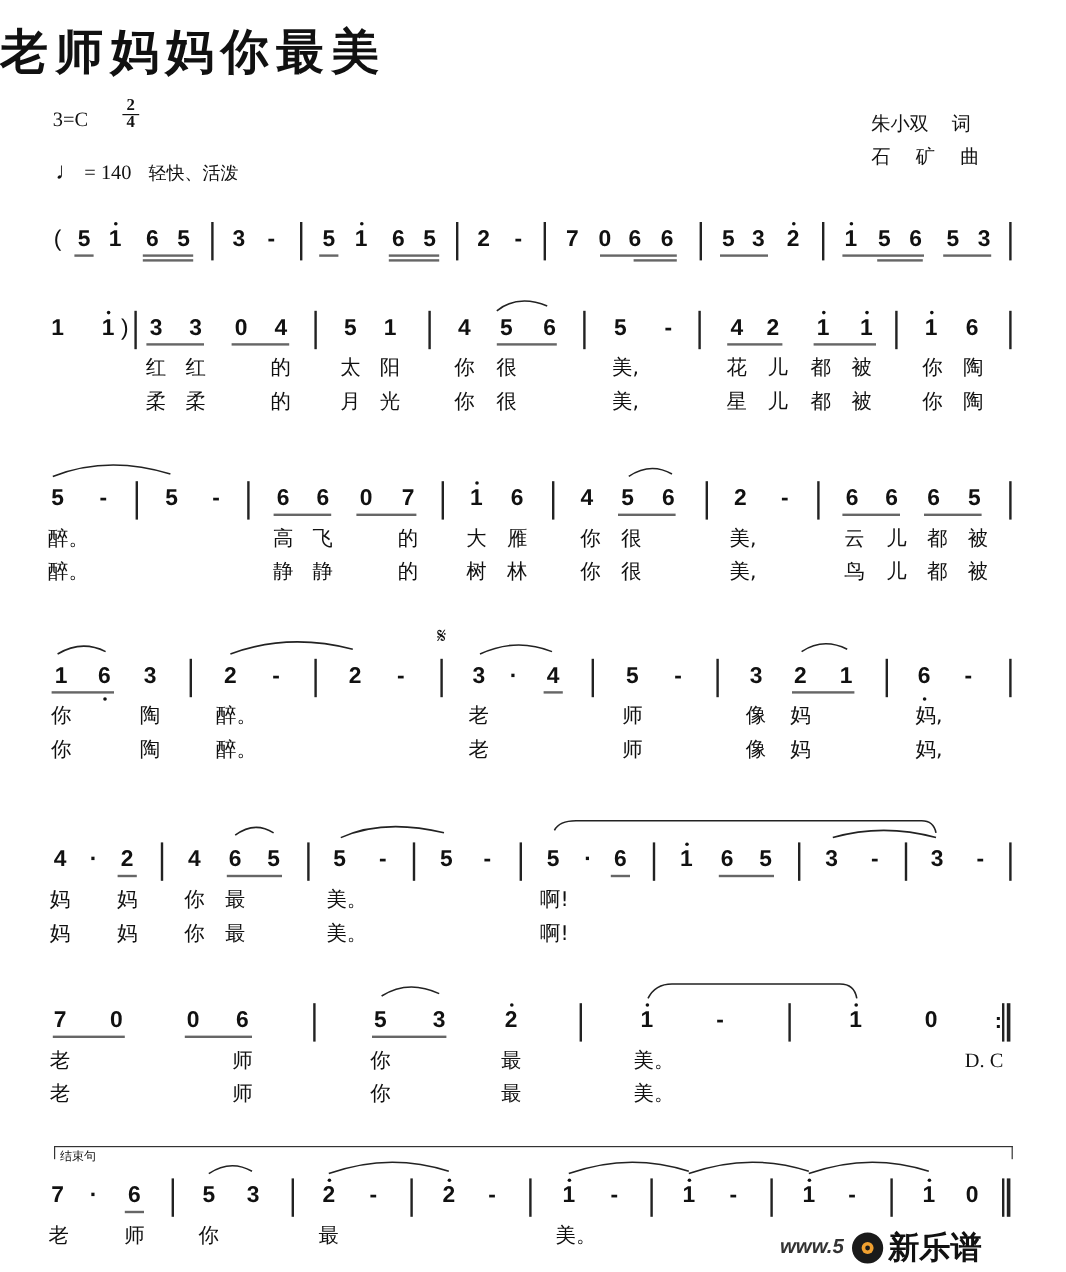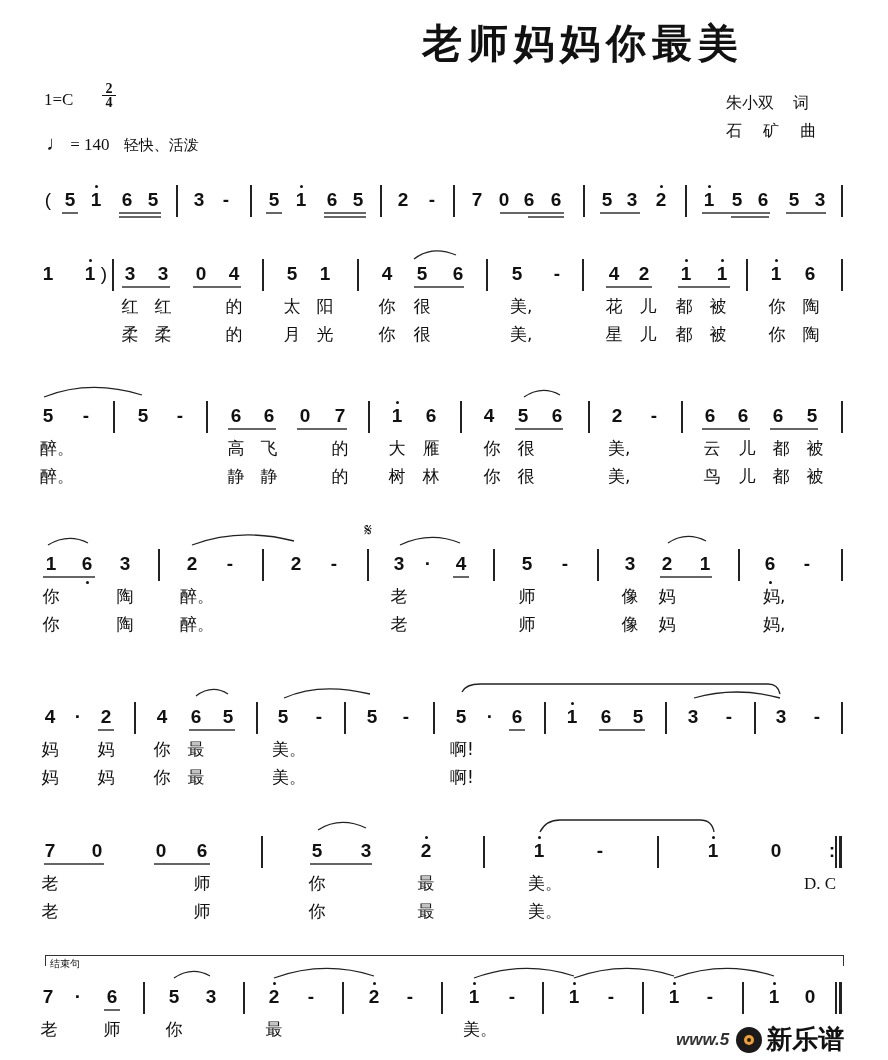--- a/index.html
+++ b/index.html
@@ -1,36 +1,36 @@
 <!DOCTYPE html>
 <html><head>
 <meta charset="utf-8">
 <style>
   html,body{margin:0;padding:0;background:#fff;}
   body{width:888px;height:1060px;position:relative;overflow:hidden;font-family:"Liberation Sans","DejaVu Sans",sans-serif;color:#111;}
-  .title{position:absolute;top:16px;left:0;width:744px;text-align:right;font-size:40px;font-weight:bold;letter-spacing:6px;font-family:"DejaVu Sans",sans-serif;}
+  .title{position:absolute;top:16px;left:0;width:744px;text-align:left;font-size:40px;font-weight:bold;letter-spacing:6px;font-family:"DejaVu Sans",sans-serif;}
   .meta{position:absolute;font-family:"Liberation Serif",serif;font-size:17px;}
   .credit{position:absolute;font-size:16px;font-family:"DejaVu Sans",sans-serif;}
   .row{position:absolute;left:0;width:888px;height:110px;}
   .n{position:absolute;font-weight:bold;font-size:19px;width:20px;text-align:center;top:0;line-height:22px;}
   .bar{position:absolute;width:1.5px;background:#222;top:-4px;height:32px;}
   .ul{position:absolute;height:1.5px;background:#666;}
   .dot{position:absolute;width:3px;height:3px;border-radius:50%;background:#111;}
   .lyr{position:absolute;font-size:17px;font-family:"DejaVu Sans",sans-serif;width:22px;text-align:center;}
   svg.slurs{position:absolute;left:0;top:0;overflow:visible;}
   .small{font-size:10px;}
   .dc{position:absolute;font-family:"Liberation Serif",serif;font-size:17px;}
   .wm{position:absolute;}
 </style>
 </head>
 <body>
 
 <div class="title">老师妈妈你最美</div>
 
-<div class="meta" style="left:44px;top:90px;">1=C</div>
+<div class="meta" style="left:44px;top:90px;">3=C</div>
 <div class="meta" style="left:102px;top:82px;font-weight:bold;font-size:14px;line-height:13px;text-align:center;width:14px;">
   <div>2</div>
   <div style="border-top:1.5px solid #111;">4</div>
 </div>
 <div class="meta" style="left:46px;top:132px;">
   <span style="font-size:20px;">♩</span>
   <span>= 140</span>
   <span style="margin-left:10px;font-family:'DejaVu Sans',sans-serif;font-size:15px;">轻快、活泼</span>
 </div>
 
@@ -445,20 +445,20 @@
   </svg>
   <div>
     <span class="lyr" style="left:38px;top:32px;">老</span>
     <span class="lyr" style="left:101px;top:32px;">师</span>
     <span class="lyr" style="left:163px;top:32px;">你</span>
     <span class="lyr" style="left:263px;top:32px;">最</span>
     <span class="lyr" style="left:463px;top:32px;width:40px;text-align:left;">美。</span>
   </div>
 </div>
 
-<div class="wm" style="left:676px;top:1022px;">
+<div class="wm" style="left:650px;top:1022px;">
   <span style="font-style:italic;font-weight:bold;font-size:17px;color:#333;vertical-align:middle;">www.5</span>
   <span style="display:inline-block;width:26px;height:26px;border-radius:50%;background:#1a1a1a;vertical-align:middle;position:relative;margin-left:2px;">
     <span style="position:absolute;left:8px;top:8px;width:10px;height:10px;border-radius:50%;background:#f0a030;"></span>
     <span style="position:absolute;left:11px;top:11px;width:4px;height:4px;border-radius:50%;background:#1a1a1a;"></span>
   </span>
   <span style="font-weight:bold;font-size:26px;color:#111;vertical-align:middle;font-family:'DejaVu Sans',sans-serif;">新乐谱</span>
 </div>
 
 </body></html>

